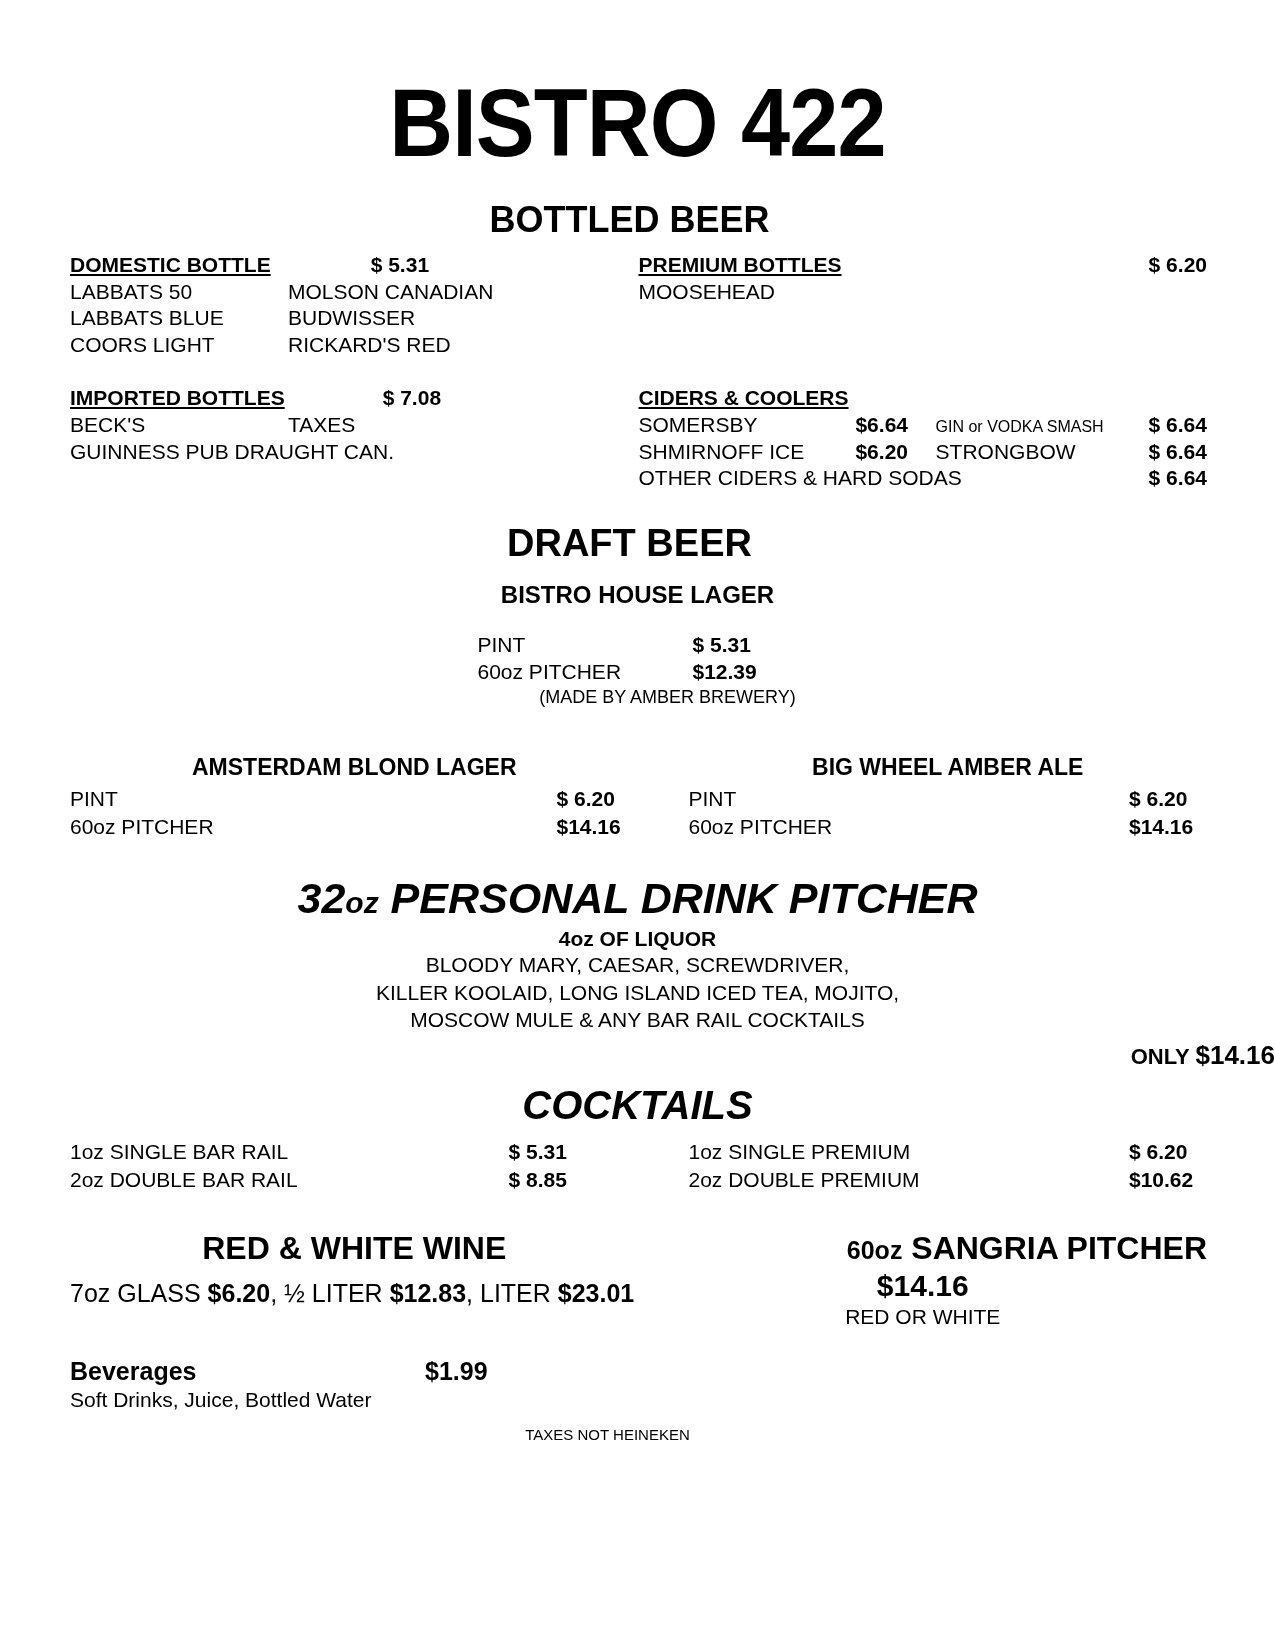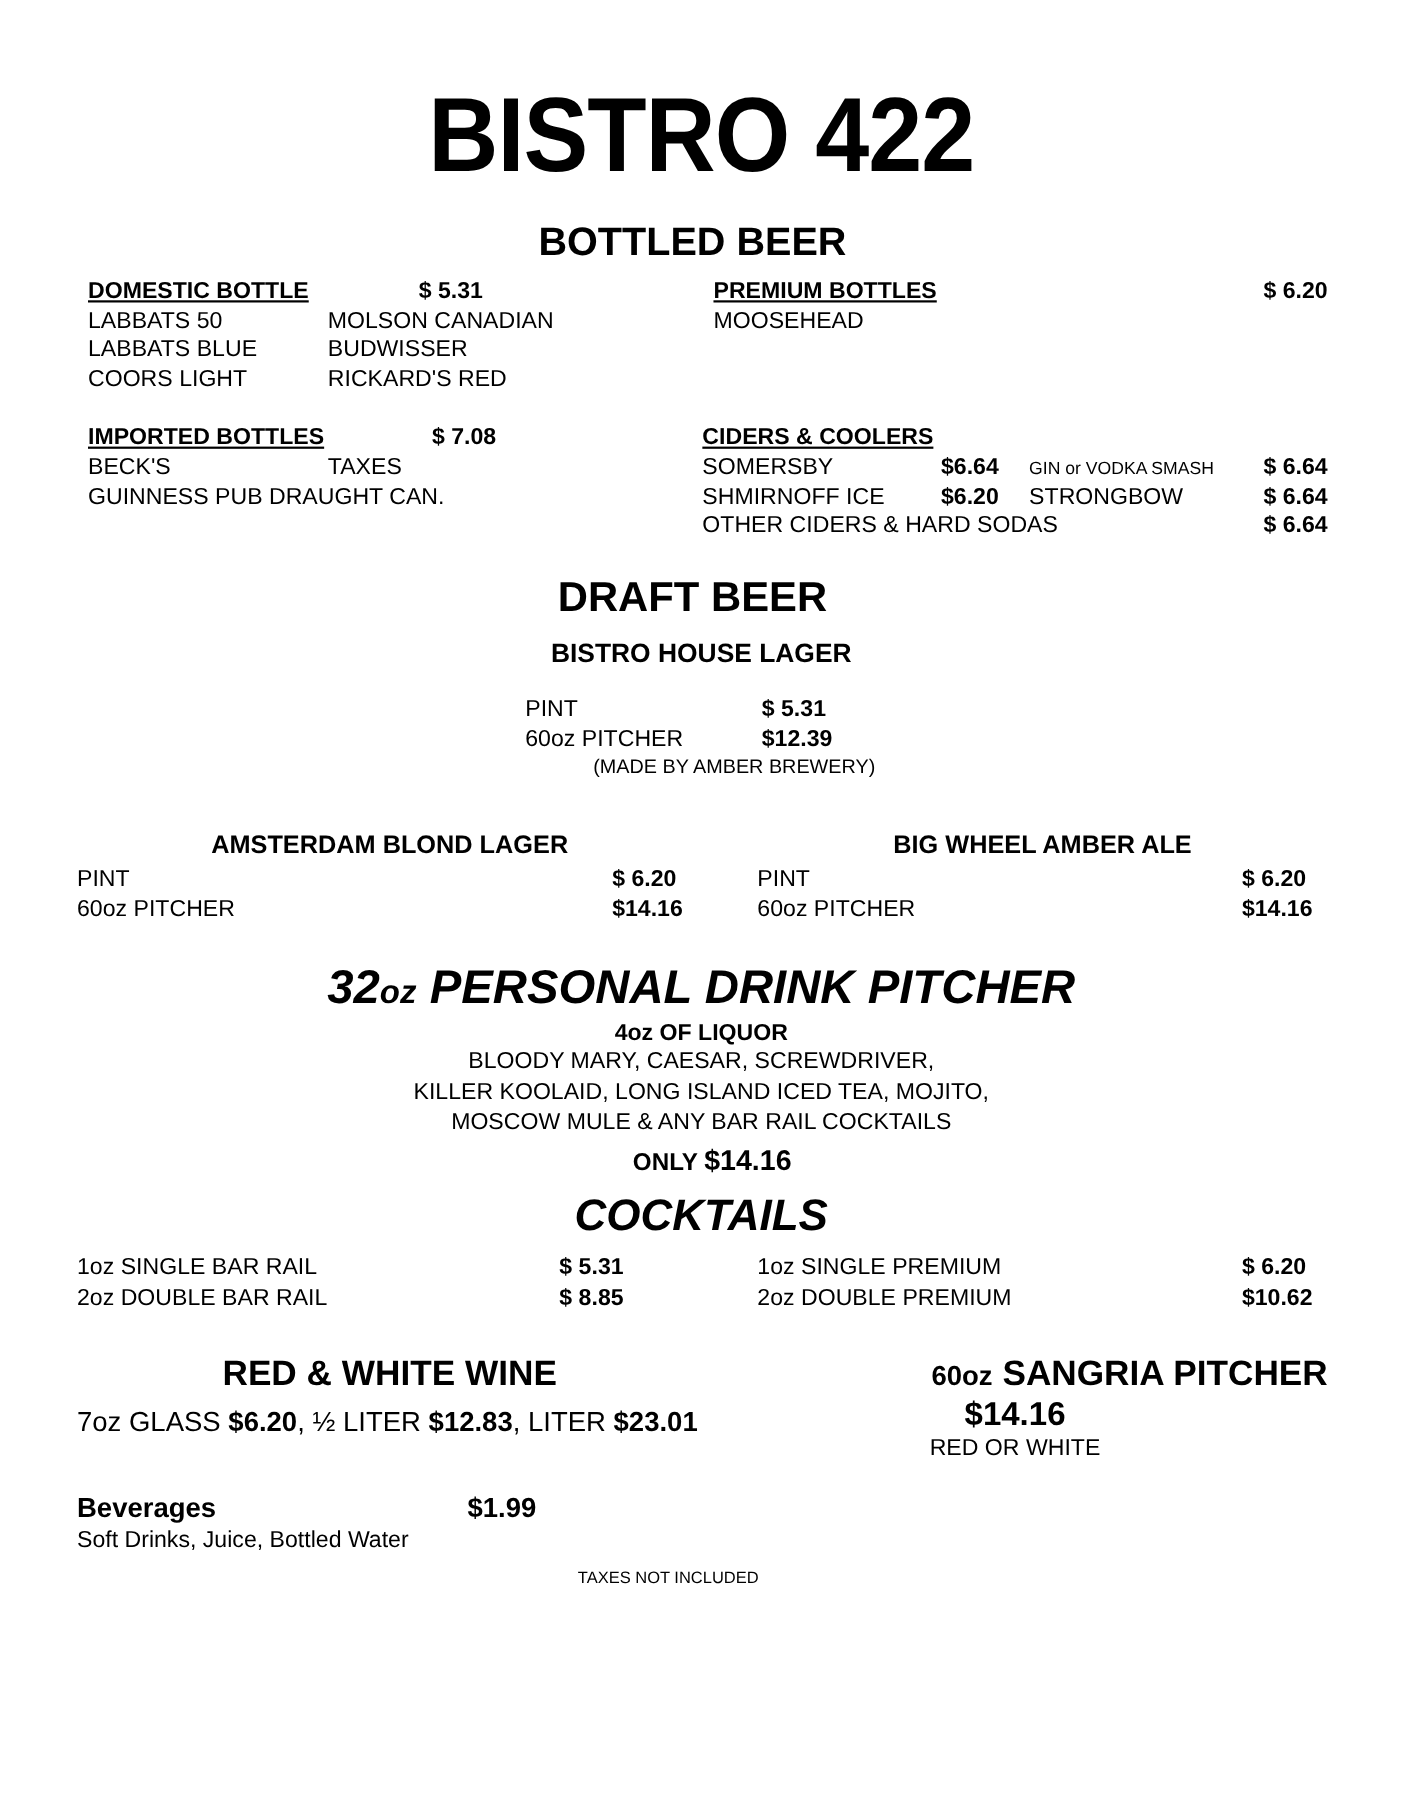--- a/index.html
+++ b/index.html
@@ -53,21 +53,20 @@
     padding: 0 68px 0 70px;
     box-sizing: border-box;
   }
   .beer-row {
     display: flex;
     width: 100%;
   }
   .beer-col {
     width: 50%;
     box-sizing: border-box;
-    margin-left: 10px;
   }
   .beer-col.left { padding-right: 12px; }
   .beer-col.right { padding-left: 0px; }
 
   .cat-head {
     display: flex;
     align-items: baseline;
     font-size: 21px;
     font-weight: bold;
     margin-bottom: 2px;
@@ -177,21 +176,21 @@
     font-size: 21px;
     font-weight: bold;
     margin-top: 4px;
   }
   .pitcher-line {
     text-align: center;
     font-size: 21px;
     line-height: 1.32;
   }
   .pitcher-only {
-    text-align: center;
+    text-align: right;
     font-size: 22px;
     font-weight: bold;
     margin-top: 6px;
     margin-left: 20px;
   }
   .pitcher-only .amt { font-size: 26px; }
 
   
   .cocktails-title {
     text-align: center;
@@ -456,15 +455,15 @@
       <div class="sangria-note">RED OR WHITE</div>
     </div>
   </div>
 
   <div class="bev-row">
     <span class="bev-name">Beverages</span>
     <span>$1.99</span>
   </div>
   <div class="bev-sub">Soft Drinks, Juice, Bottled Water</div>
 
-  <div class="taxes">TAXES NOT INCLUDED</div>
+  <div class="taxes">TAXES NOT HEINEKEN</div>
 
 </div>
 
 </body></html>

